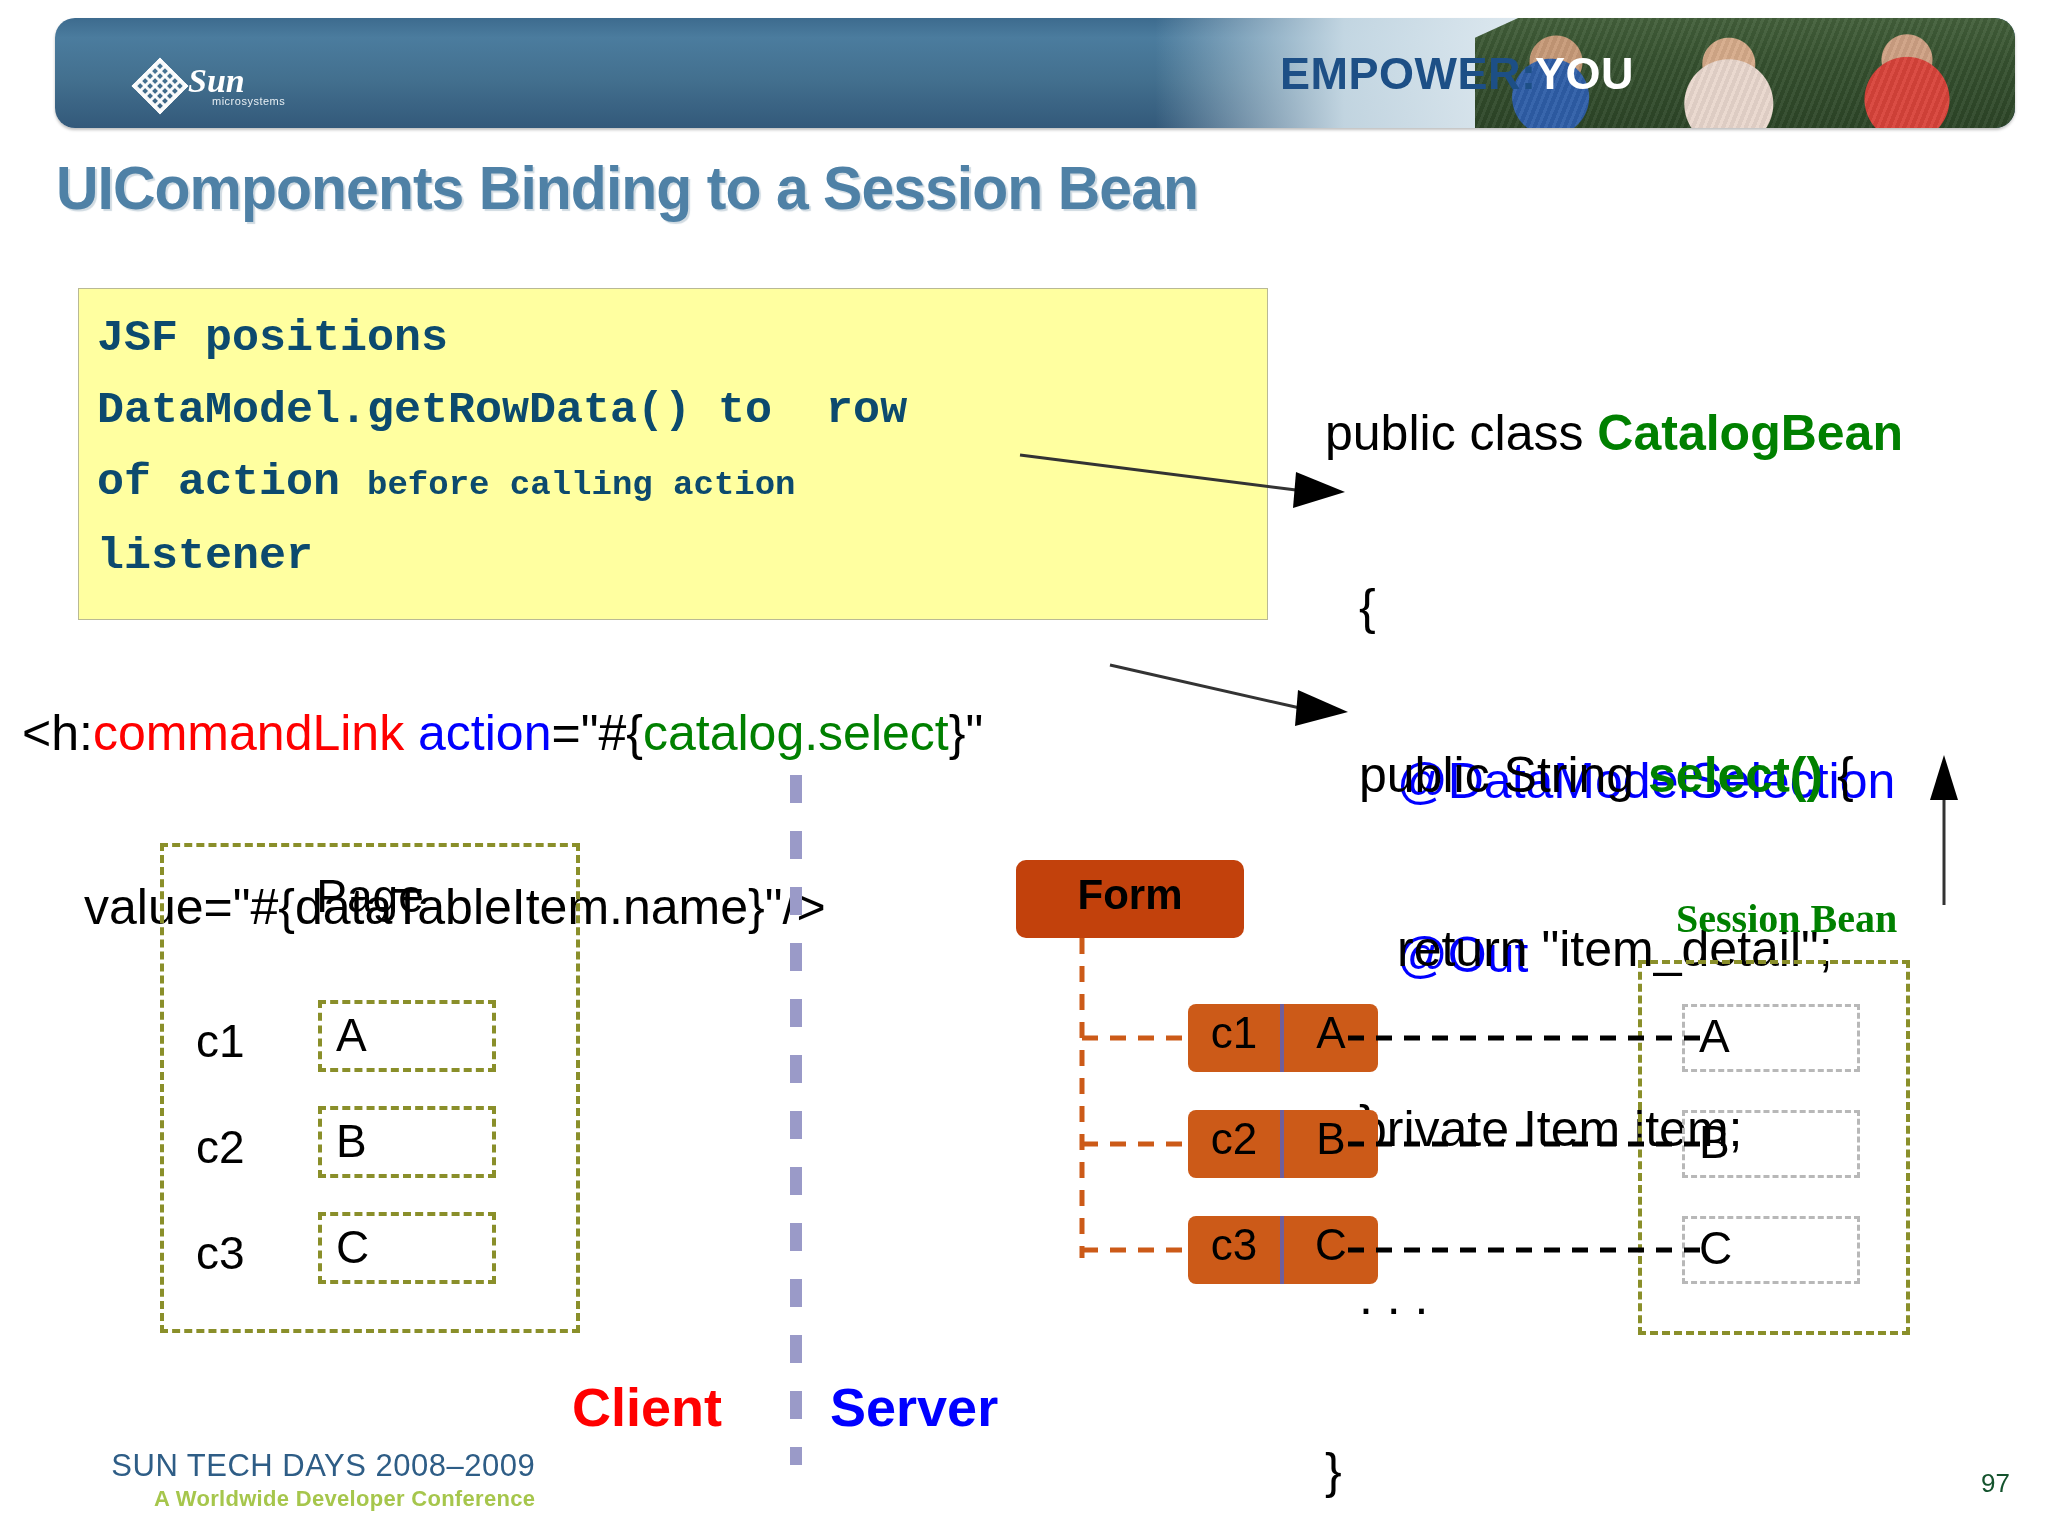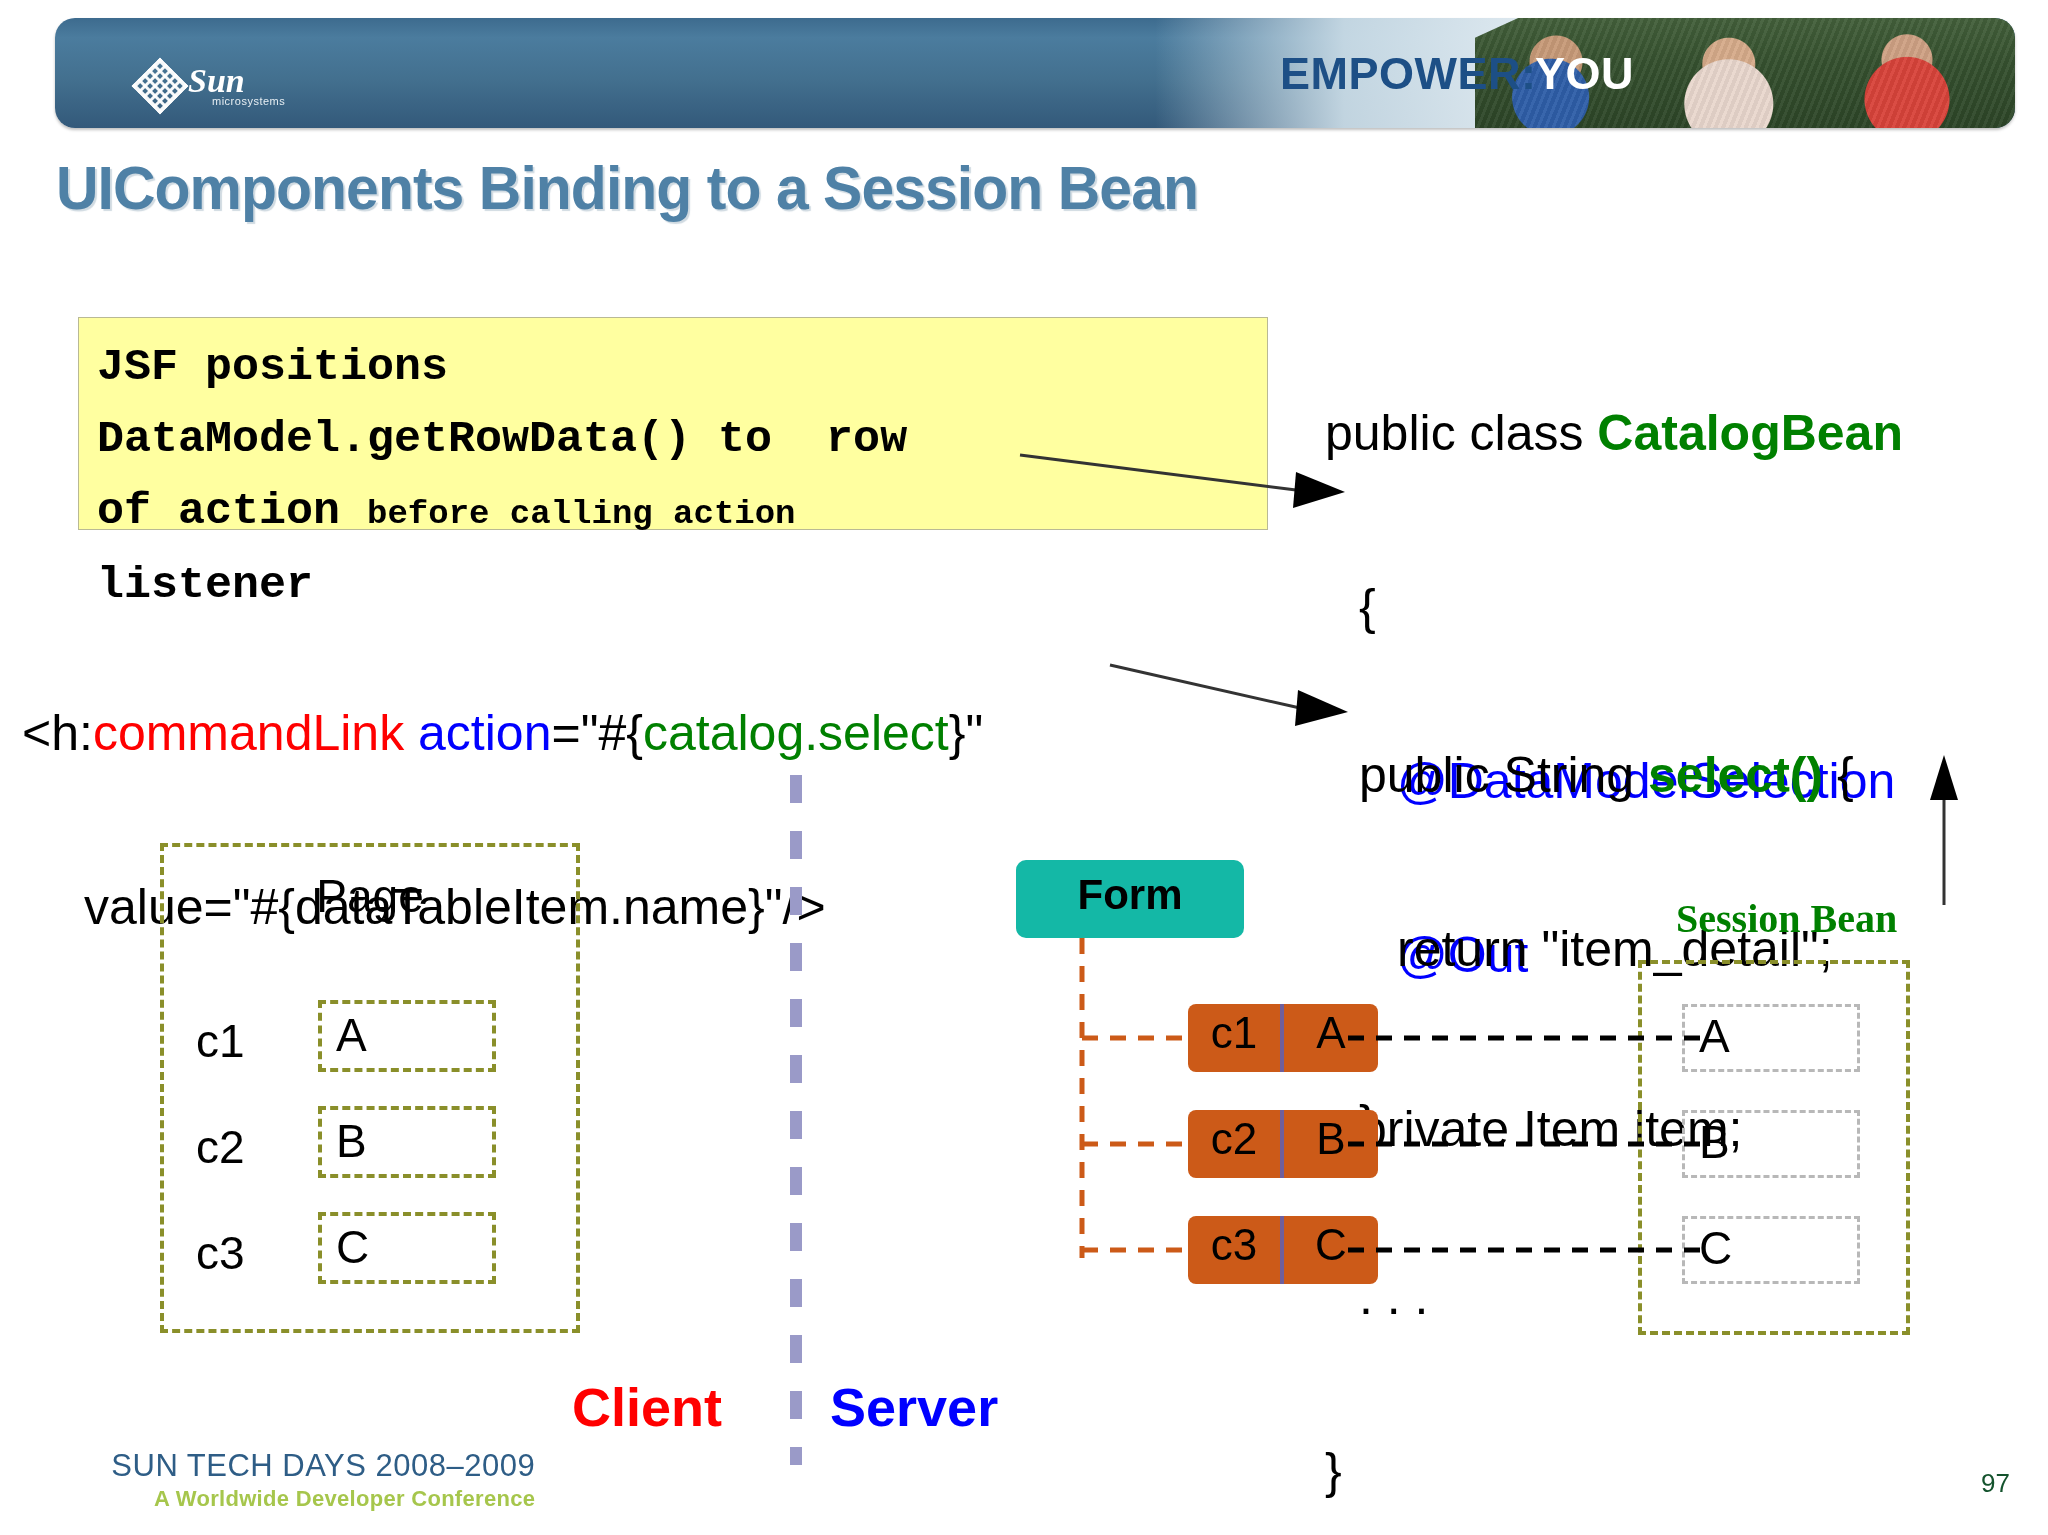--- a/index.html
+++ b/index.html
@@ -94,29 +94,28 @@
     transform: scaleX(.95);
     transform-origin: left top;
   }
   .slide-title .t-strong { font-weight: bold; }
   .slide-title .t-light  { font-weight: bold; }
 
   
   .yellow-box {
     position: absolute;
     left: 78px; top: 288px;
-    width: 1190px; height: 213px;
+    width: 1190px; height: 332px;
     background: #ffffa0;
     border: 1px solid #b9b995;
     box-sizing: border-box;
     padding: 14px 16px 0 18px;
     font-family: "Liberation Mono", monospace;
     font-weight: bold;
-    color: #000000;
-    margin-top: 29px;
+    color: #0c4a6e;
   }
   .yellow-line { font-size: 45px; line-height: 72px; white-space: pre; }
   .yellow-small { font-size: 34px; }
 
   
   .xml-block {
     position: absolute; left: 22px; top: 588px;
     font-size: 50px; line-height: 58px;
     color: #000000;
     white-space: pre;
@@ -191,21 +190,21 @@
     border: 4px dashed #8a8f2a;
     box-sizing: border-box;
     font-size: 46px; color: #000;
     padding-left: 14px; line-height: 62px;
   }
 
   
   .form-box {
     position: absolute; left: 1016px; top: 860px;
     width: 228px; height: 78px;
-    background: #14b8a6;
+    background: #c2410c;
     border-radius: 10px;
     color: #000; font-size: 42px; font-weight: bold;
     text-align: center; line-height: 70px;
   }
   .comp-box {
     position: absolute;
     width: 190px; height: 68px;
     background: #cc5a18;
     border-radius: 8px;
     font-size: 44px; color: #000;

